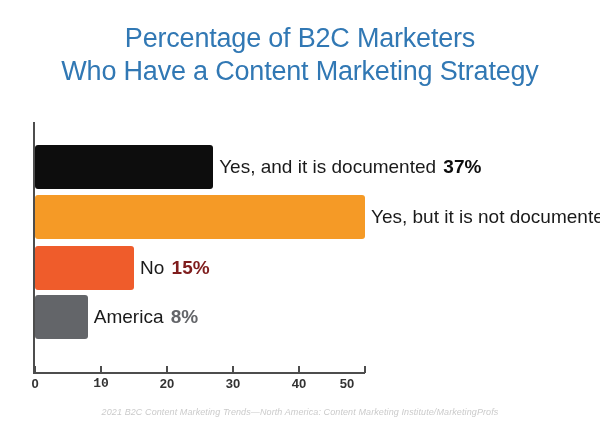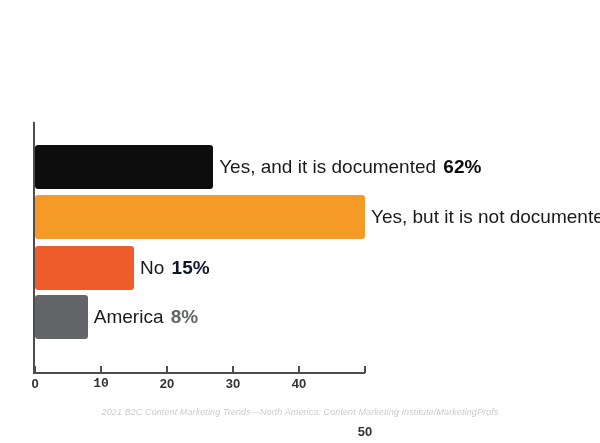--- a/index.html
+++ b/index.html
@@ -128,50 +128,54 @@
     font-family: "Liberation Sans", sans-serif;
     letter-spacing: 0.1px;
     white-space: nowrap;
   }
 </style>
 </head>
 <body>
 
 <div id="chart-root">
 
+  <div class="title-block">
+    <span class="title-line">Percentage of B2C Marketers</span>
+    <span class="title-line">Who Have a Content Marketing Strategy</span>
+  </div>
 
   <div class="plot">
     <div class="y-axis"></div>
     <div class="x-axis"></div>
     <div id="ticks-layer">
         <div class="tick" style="left: -1px;"></div>
         <div class="tick-label" style="left: 0px;">0</div>
         <div class="tick" style="left: 65px;"></div>
         <div class="tick-label" style="left: 66px; font-family: Liberation Mono, monospace;">10</div>
         <div class="tick" style="left: 131px;"></div>
         <div class="tick-label" style="left: 132px; text-align: right;">20</div>
         <div class="tick" style="left: 197px;"></div>
         <div class="tick-label" style="left: 198px;">30</div>
         <div class="tick" style="left: 263px;"></div>
         <div class="tick-label" style="left: 264px; text-align: right;">40</div>
         <div class="tick" style="left: 329px;"></div>
-        <div class="tick-label" style="left: 330px; margin-top: 48px;">50</div>
+        <div class="tick-label" style="left: 312px;">50</div>
       </div>
     <div id="bars-layer">
         <div class="bar-row" style="top: 23px;">
           <div class="bar" style="width: 178.2px; background: rgb(13, 13, 13);"></div>
-          <div class="bar-label" style="left: 184.2px; color: rgb(26, 26, 26);"><span>Yes, and it is documented </span><span class="pct" style="color: rgb(13, 13, 13);">62%</span></div>
+          <div class="bar-label" style="left: 184.2px; color: rgb(26, 26, 26);"><span>Yes, and it is documented </span><span class="pct" style="color: rgb(13, 13, 13);">37%</span></div>
         </div>
         <div class="bar-row" style="top: 73px;">
           <div class="bar" style="width: 330px; background: rgb(245, 154, 38);"></div>
           <div class="bar-label" style="left: 336px; color: rgb(26, 26, 26);"><span>Yes, but it is not documented </span></div>
         </div>
         <div class="bar-row" style="top: 124px;">
           <div class="bar" style="width: 99px; background: rgb(239, 92, 43);"></div>
-          <div class="bar-label" style="left: 105px; color: rgb(26, 26, 26);"><span>No </span><span class="pct" style="color: #0f172a;">15%</span></div>
+          <div class="bar-label" style="left: 105px; color: rgb(26, 26, 26);"><span>No </span><span class="pct" style="color: #7f1d1d;">15%</span></div>
         </div>
         <div class="bar-row" style="top: 173px;">
           <div class="bar" style="width: 52.8px; background: rgb(99, 101, 105);"></div>
           <div class="bar-label" style="left: 58.8px; color: rgb(26, 26, 26);"><span>America </span><span class="pct" style="color: rgb(99, 101, 105);">8%</span></div>
         </div>
       </div>
   </div>
 
   <div class="source">2021 B2C Content Marketing Trends—North America: Content Marketing Institute/MarketingProfs</div>
 

